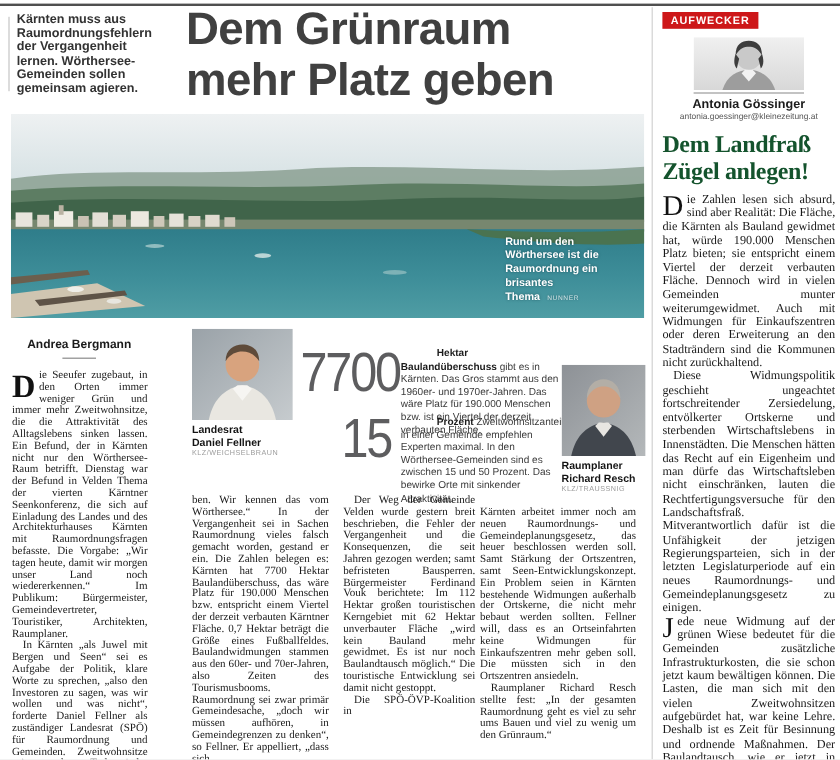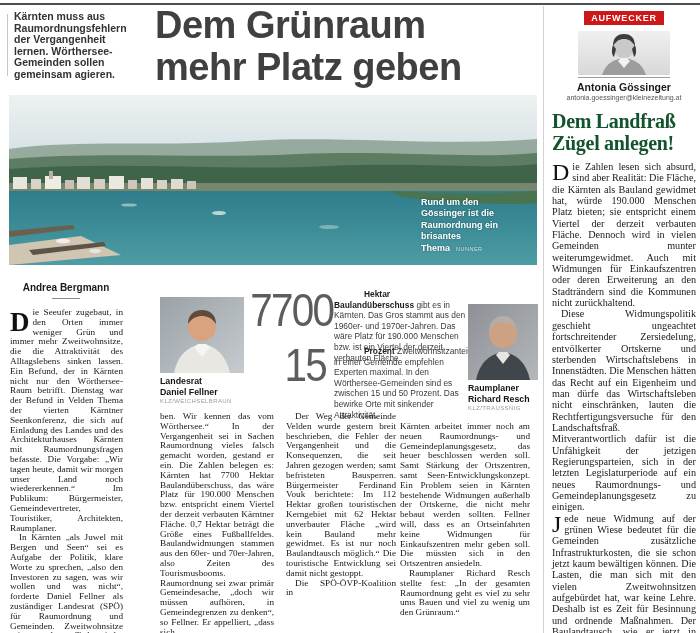--- a/index.html
+++ b/index.html
@@ -36,37 +36,37 @@
   .col1{left:10px;top:308px;width:113px;height:325px;}
   .col2{left:160px;top:412px;width:114px;height:221px;}
   .col3{left:286px;top:412px;width:110px;height:221px;}
   .col4{left:400px;top:422px;width:130px;height:221px;}
   .dropcap{float:left;font-family:"Liberation Serif",serif;font-weight:bold;font-size:27px;
            line-height:24px;padding:2px 3px 0 0;color:#111;}
 
   
   .figcap{font-weight:bold;font-size:8.8px;line-height:10.6px;color:#141414;margin-top:3px;}
   .figcredit{font-size:6px;letter-spacing:.4px;color:#9b9b9b;margin-top:1px;}
-  .fig-fellner{left:160px;top:297px;width:84px;}
+  .fig-fellner{left:160px;top:274px;width:84px;}
   .fig-resch{left:468px;top:304px;width:70px;}
   .fig-img{display:block;}
 
   
   .stat-num{font-size:46px;line-height:40px;font-weight:300;color:#5d5d5f;
             letter-spacing:-2px;transform:scaleX(.88);transform-origin:right;text-align:right;}
   .stat-num1{left:240px;top:290px;width:86px;}
   .stat-num2{left:240px;top:345px;width:86px;}
   .stat-text{font-size:8.4px;line-height:10.6px;color:#3b3b3b;}
   .stat-text1{left:334px;top:289px;width:138px;}
   .stat-text2{left:334px;top:346px;width:138px;}
   .stat-lead{font-weight:bold;color:#1c1c1c;padding-left:30px;}
 
   
   .opinion{left:552px;top:5px;width:144px;}
-  .op-badge-wrap{text-align:center;margin-top:2px;}
+  .op-badge-wrap{text-align:left;margin-top:2px;}
   .op-badge{display:inline-block;background:#cd1719;color:#fff;font-weight:bold;font-size:9px;
             letter-spacing:.8px;padding:2.5px 7px 2px;}
   .op-photo{margin:6px auto 0;width:92px;height:44px;display:block;}
   .op-photoline{width:92px;height:1px;background:#9c9c9c;margin:2px auto 0;}
   .op-name{text-align:center;font-weight:bold;font-size:10.5px;margin-top:3px;}
   .op-email{text-align:center;font-size:7px;color:#555;margin-top:1px;}
   .op-title{font-family:"Liberation Serif",serif;font-weight:bold;font-size:20px;line-height:21.5px;
             color:#14532d;margin-top:10px;letter-spacing:-0.3px;}
   .op-body{font-family:"Liberation Serif",serif;font-size:10.2px;line-height:11.35px;
            text-align:justify;hyphens:auto;-webkit-hyphens:auto;color:#191919;margin-top:7px;}
@@ -128,21 +128,21 @@
       <ellipse cx="120" cy="110" rx="8" ry="1.6" fill="#cfe2df" opacity=".6"></ellipse>
       <g>
         <path d="M0,150 L72,141 L112,160 L0,170 Z" fill="#cfc5b1"></path>
         <path d="M0,136 L64,130 L66,134 L0,142 Z" fill="#6b5f4e"></path>
         <path d="M20,155 L95,147 L97,151 L24,160 Z" fill="#5e5347"></path>
         <ellipse cx="54" cy="146" rx="7" ry="2.4" fill="#f0efe9"></ellipse>
         <ellipse cx="86" cy="156" rx="6" ry="2.2" fill="#e8e6df"></ellipse>
       </g>
     </svg>
     <div class="photo-caption">
-      <span>Rund um den Gössinger ist die Raumordnung ein brisantes Thema</span><span class="photo-credit">NUNNER</span>
+      <span>Rund um den Wörthersee ist die Raumordnung ein brisantes Thema</span><span class="photo-credit">NUNNER</span>
     </div>
   </div>
 
   <div class="abs byline">Andrea Bergmann</div>
   <div class="abs byline-rule"></div>
 
   <div class="abs bodycol col1">
     <p><span class="dropcap">D</span><span>ie Seeufer zugebaut, in den Orten immer weniger Grün und immer mehr Zweitwohnsitze, die die Attraktivität des Alltagslebens sinken lassen. Ein Befund, der in Kärnten nicht nur den Wörthersee-Raum betrifft. Dienstag war der Befund in Velden Thema der vierten Kärntner Seenkonferenz, die sich auf Einladung des Landes und des Architekturhauses Kärnten mit Raumordnungsfragen befasste. Die Vorgabe: „Wir tagen heute, damit wir morgen unser Land noch wiedererkennen.“ Im Publikum: Bürgermeister, Gemeindevertreter, Touristiker, Architekten, Raumplaner.</span></p>
     <p class="ind">In Kärnten „als Juwel mit Bergen und Seen“ sei es Aufgabe der Politik, klare Worte zu sprechen, „also den Investoren zu sagen, was wir wollen und was nicht“, forderte Daniel Fellner als zuständiger Landesrat (SPÖ) für Raumordnung und Gemeinden. Zweitwohnsitze seien „der Tod jeder Gemeinde und für das Gemeinschaftsle-</p>
   </div>

